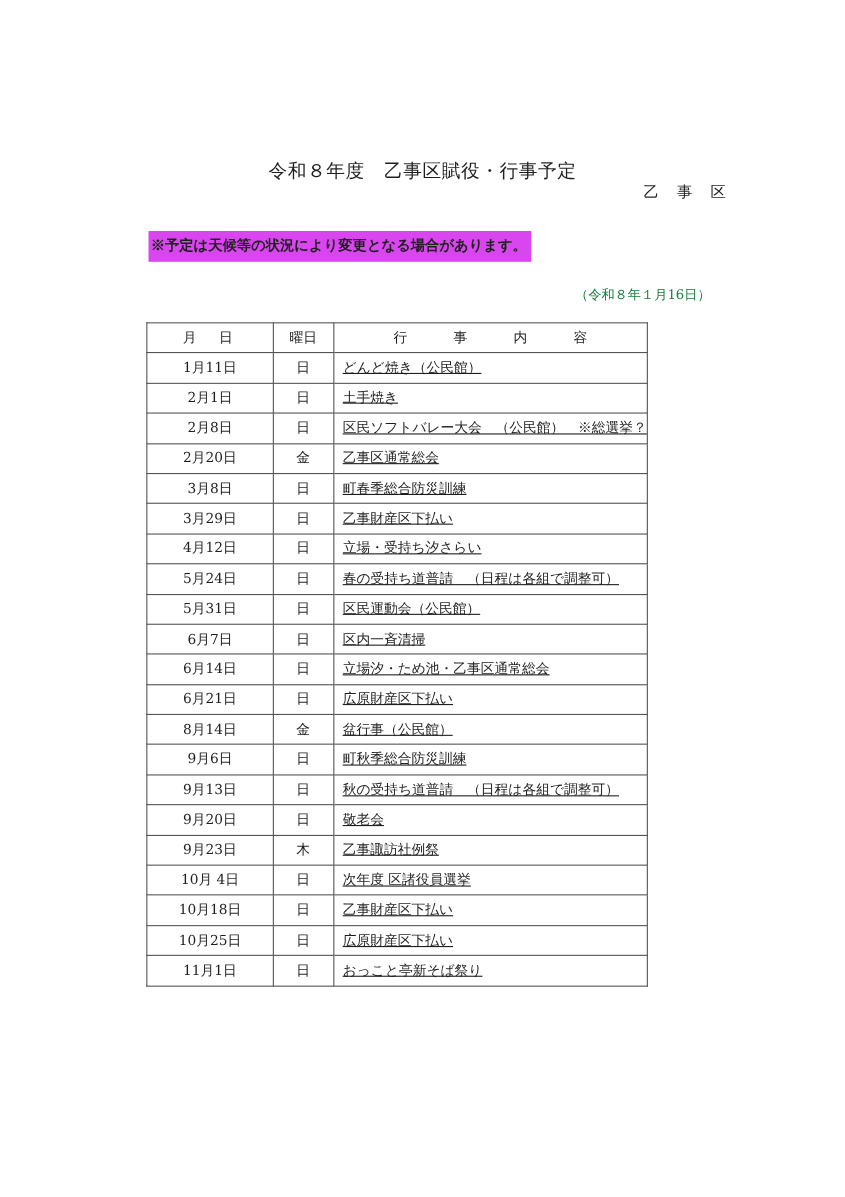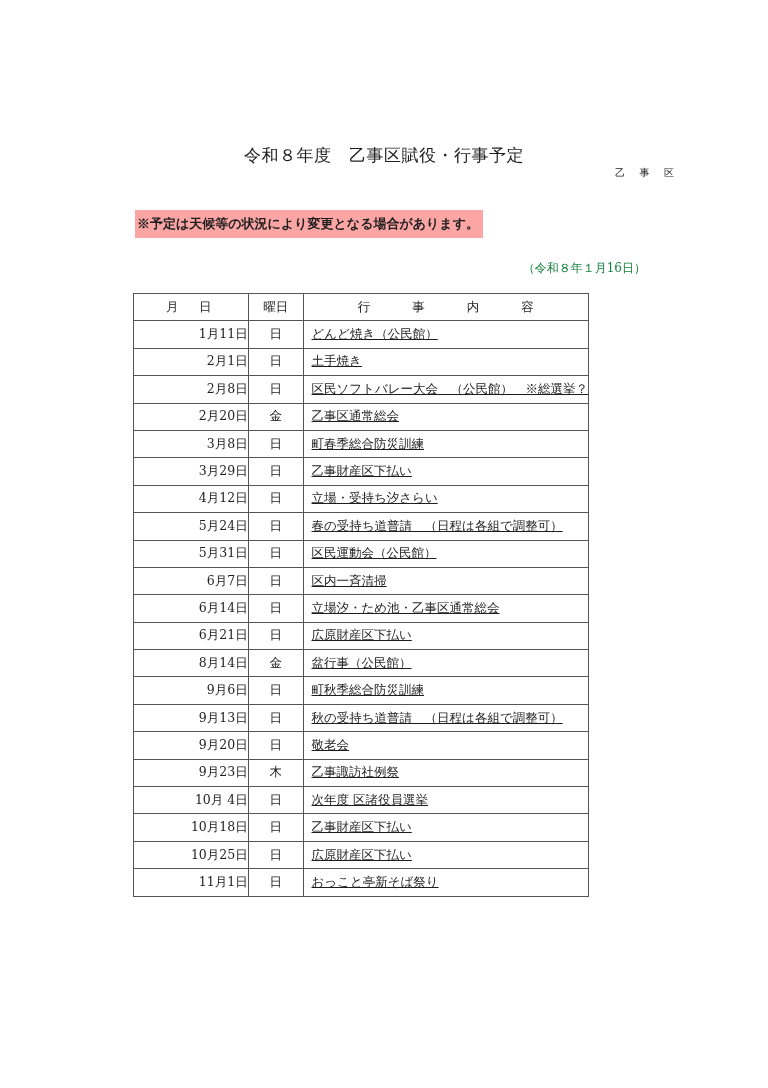--- a/index.html
+++ b/index.html
@@ -1,29 +1,29 @@
 <!DOCTYPE html>
 <html><head>
 <meta charset="utf-8">
 <style>
   html, body { margin: 0; padding: 0; background: #ffffff; }
   body { width: 768px; height: 1088px; position: relative; overflow: hidden;
          font-family: "DejaVu Serif", "Liberation Serif", serif; color: #1e1e1e; }
   .title { position: absolute; left: 0; width: 768px; top: 116px; text-align: center;
            font-size: 17px; letter-spacing: 0.5px; margin-top: 28px; }
-  .org { position: absolute; right: 88px; top: 166px; font-size: 10px; letter-spacing: 6px; font-family: Liberation Serif, serif; }
+  .org { position: absolute; right: 102px; top: 166px; font-size: 14px; letter-spacing: 6px; }
   .notice { position: absolute; left: 135px; top: 210px; height: 28px; line-height: 28px;
-            background: #fca5a5; font-size: 13px; font-weight: bold; padding: 0 4px 0 2px;
+            background: #d946ef; font-size: 13px; font-weight: bold; padding: 0 4px 0 2px;
             white-space: nowrap; }
   .date { position: absolute; right: 122px; top: 260px; font-size: 12px; color: #15803d; }
   table.sched { position: absolute; left: 133px; top: 293px; width: 456px;
                 border-collapse: collapse; font-size: 12.5px; }
   table.sched th, table.sched td { border: 1px solid #555; height: 26.4px; padding: 0; }
   table.sched th { font-weight: normal; text-align: center; }
-  table.sched td.c-date { width: 118px; text-align: right; }
+  table.sched td.c-date { width: 118px; text-align: center; }
   table.sched td.c-dow { width: 56px; text-align: center; }
   table.sched td.c-event { text-align: left; padding-left: 8px; white-space: pre; text-decoration: underline; }
   .spaced-4 { letter-spacing: 4px; }
   .spaced-wide { word-spacing: 0; letter-spacing: 42px; padding-left: 42px; margin-top: 40px; }
 </style>
 </head>
 <body>
 
 <div>
   <div class="title">令和８年度　乙事区賦役・行事予定</div>

